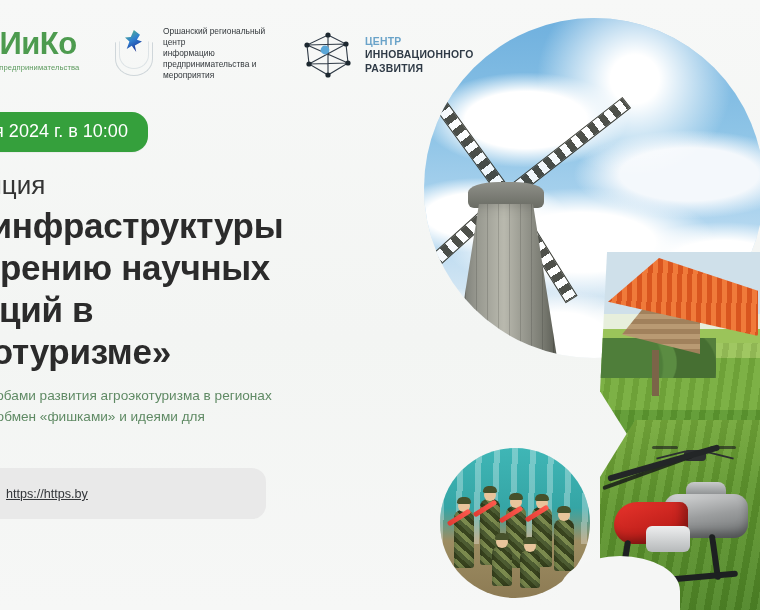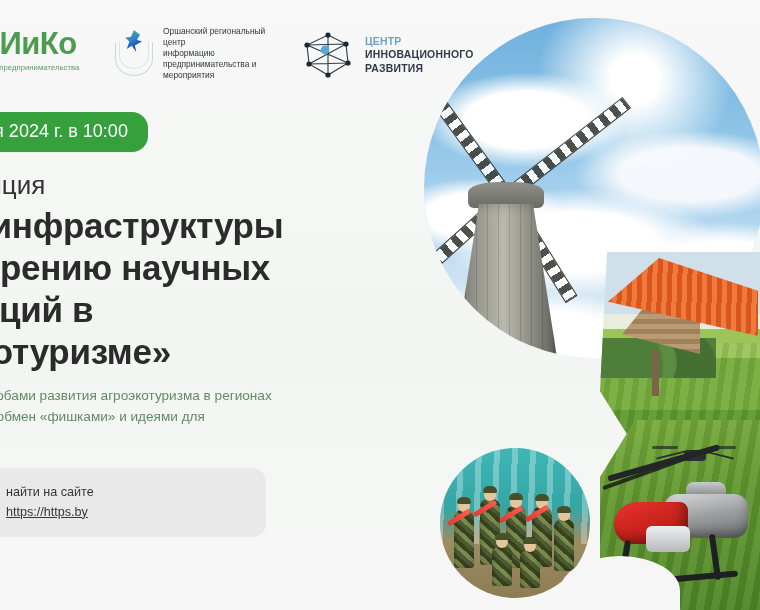--- a/index.html
+++ b/index.html
@@ -465,17 +465,16 @@
     <span>э코отуризме»</span>
   </div>
 
   <div class="subtitle">
     <span>о со способами развития агроэкотуризма в регионах</span>
     <span>еларуси, обмен «фишками» и идеями для</span>
     <span>кации.</span>
   </div>
 
   <div class="infobox">
-    <p>найти на сайте</p>
     <a href="#">https://https.by</a>
   </div>
 
 </div>
 
 </body></html>

